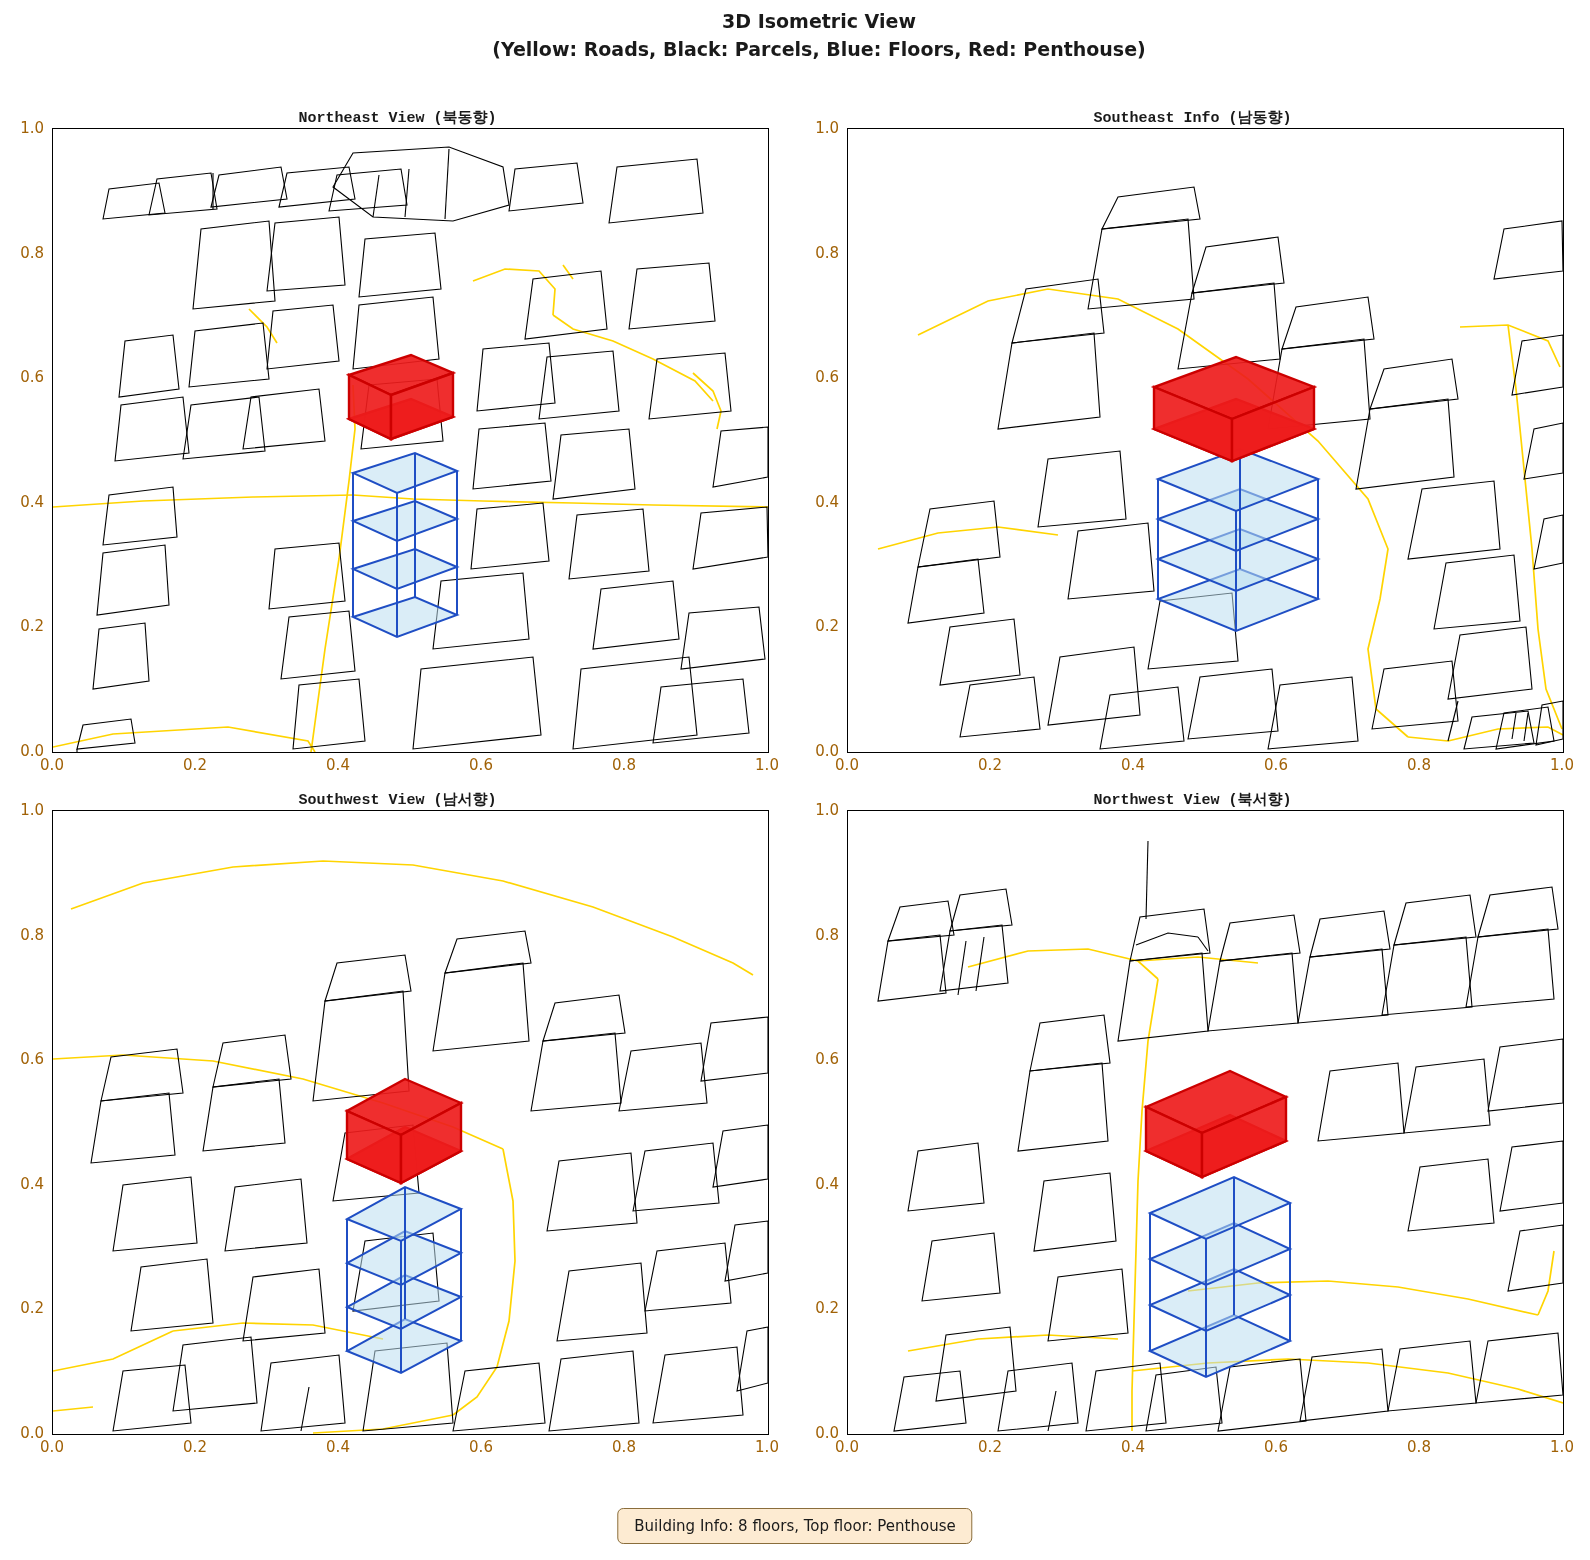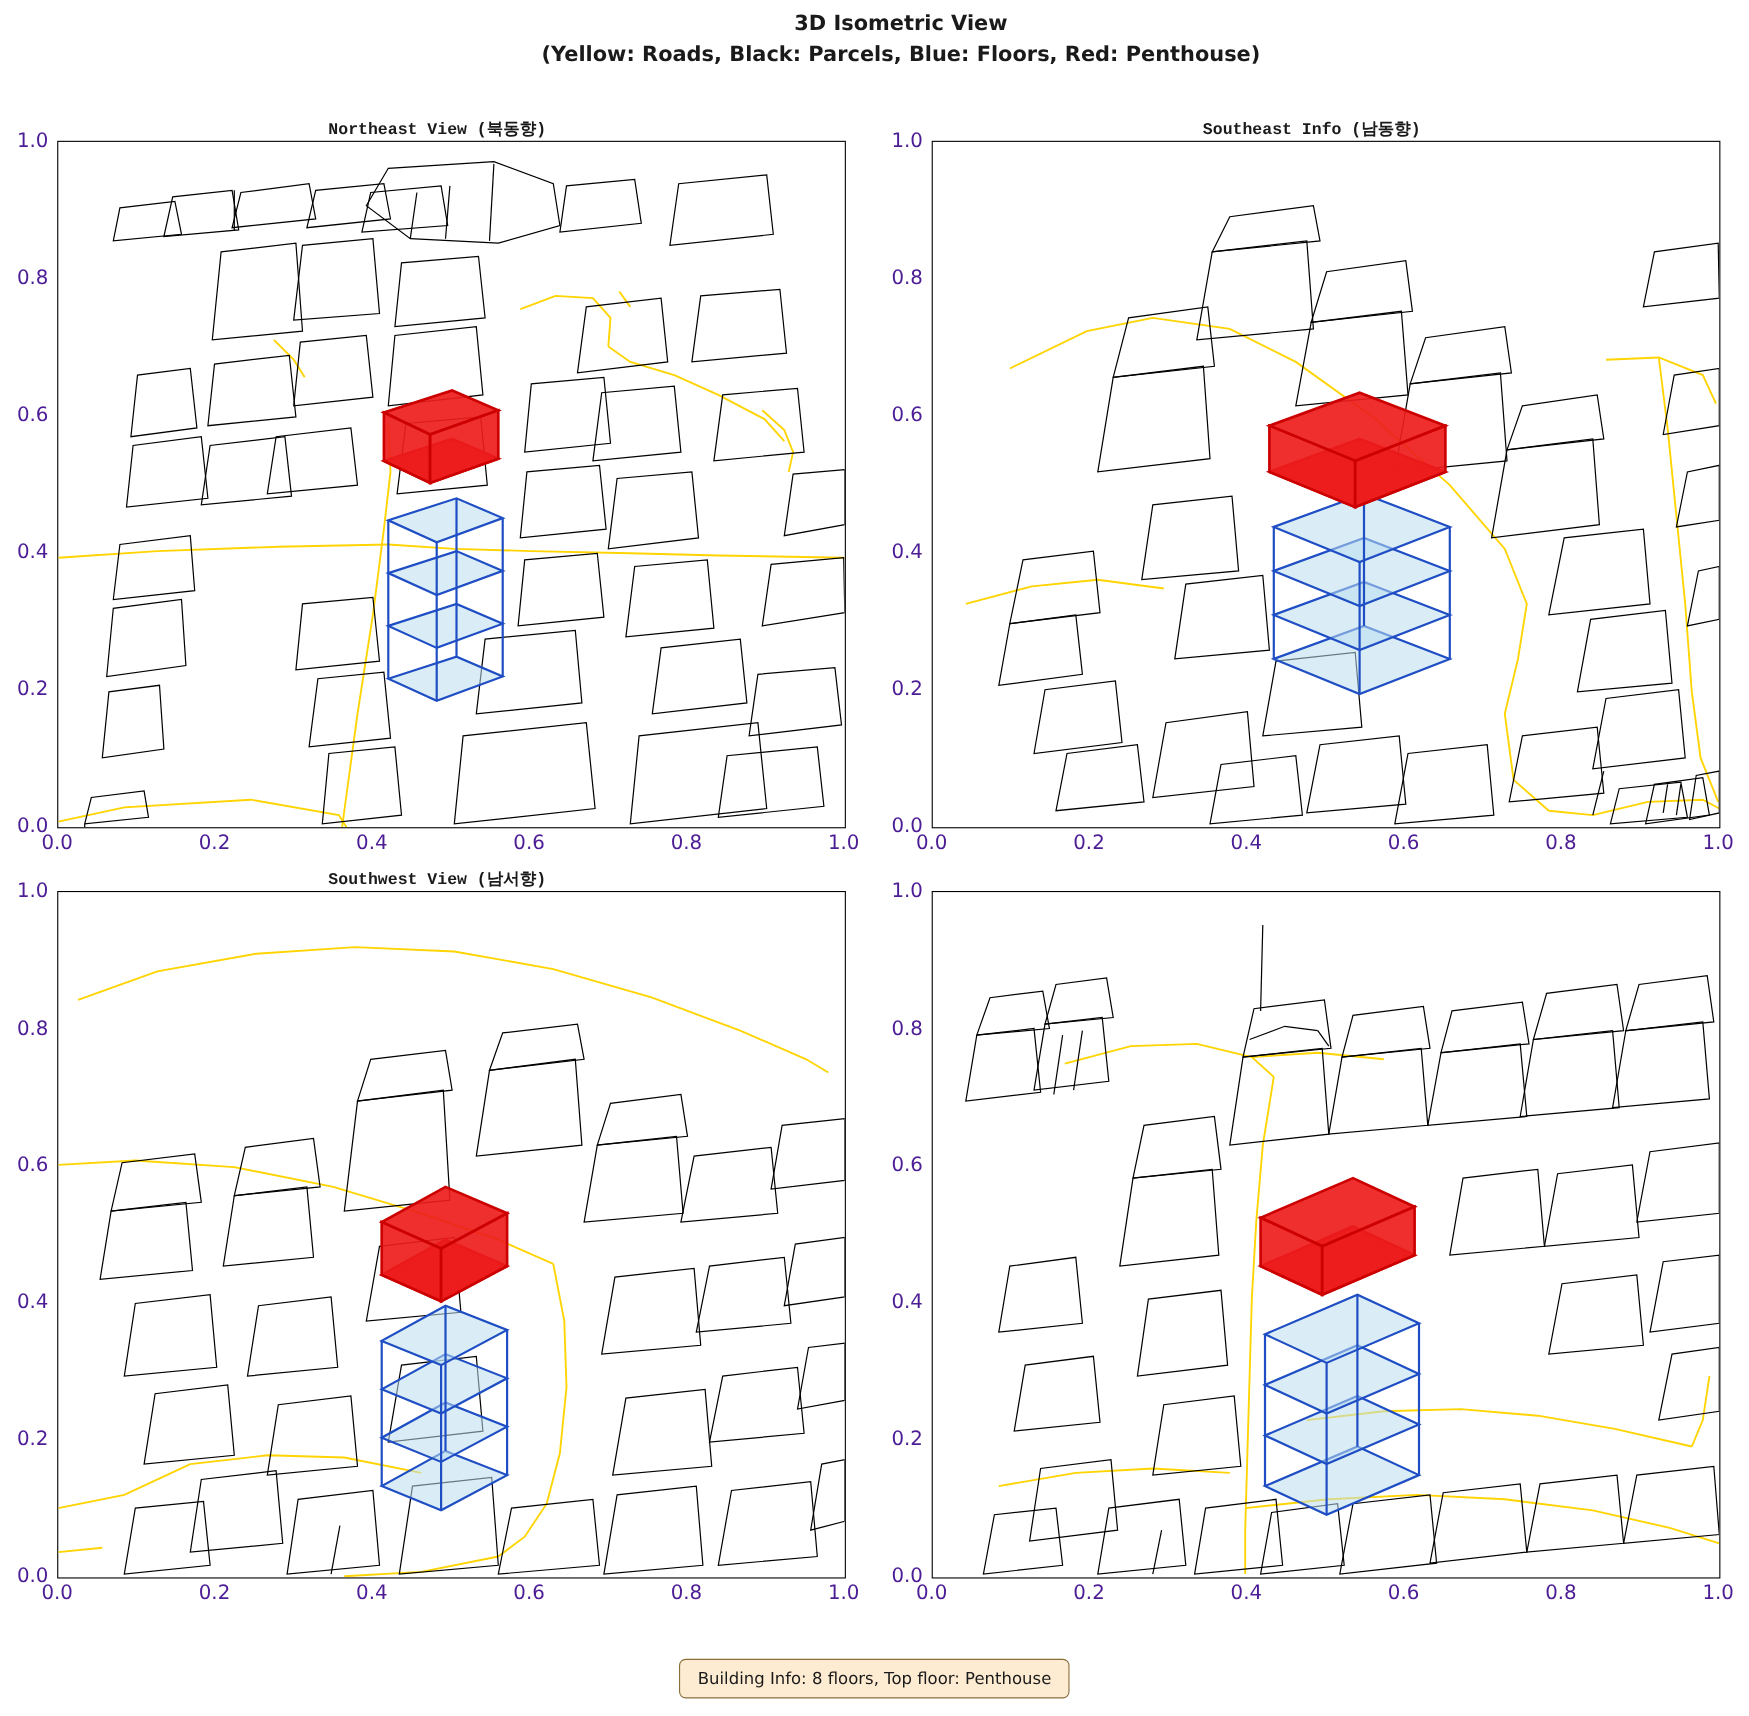--- a/index.html
+++ b/index.html
@@ -48,22 +48,22 @@
   .axes {
     position: absolute;
     border: 1px solid #000000;
     background: #ffffff;
     overflow: hidden;
   }
   .axes svg { display: block; }
 
   .tick-label {
     position: absolute;
-    font-size: 18px;
-    color: #4c1d95;
+    font-size: 15px;
+    color: #a16207;
     white-space: nowrap;
   }
   .tick-x {
     transform: translateX(-50%);
   }
   .tick-y {
     transform: translateY(-50%);
     text-align: right;
   }
 
@@ -361,20 +361,21 @@
     <div class="tick-label tick-x" style="left:767px; top:648px;">1.0</div>
     <div class="tick-label tick-y" style="left:8px; top:643px; width:36px;">0.0</div>
     <div class="tick-label tick-y" style="left:8px; top:518px; width:36px;">0.2</div>
     <div class="tick-label tick-y" style="left:8px; top:394px; width:36px;">0.4</div>
     <div class="tick-label tick-y" style="left:8px; top:269px; width:36px;">0.6</div>
     <div class="tick-label tick-y" style="left:8px; top:145px; width:36px;">0.8</div>
     <div class="tick-label tick-y" style="left:8px; top:20px; width:36px;">1.0</div>
   </div>
 
   <div class="panel" style="left:795px; top:790px; width:795px; height:660px;">
+    <div class="panel-title">Northwest View (북서향)</div>
     <div class="axes" style="left:52px; top:20px; width:715px; height:623px;">
       <svg width="715" height="623" viewBox="0 0 715 623">
         <g stroke="#ffd400" stroke-width="1.7" fill="none">
           <path d="M120 156 L180 140 L240 138 L290 150 L310 168"></path>
           <path d="M310 168 L300 230 L294 300 L290 370 L288 440 L286 510 L284 580 L284 620"></path>
           <path d="M60 540 L130 528 L200 524 L270 528"></path>
           <path d="M284 560 L360 552 L440 548 L520 552 L600 562 L670 578 L715 592"></path>
           <path d="M340 480 L410 472 L480 470 L550 476 L620 488 L690 504"></path>
           <path d="M690 504 L700 480 L706 440"></path>
           <path d="M290 150 L350 146 L410 152"></path>

